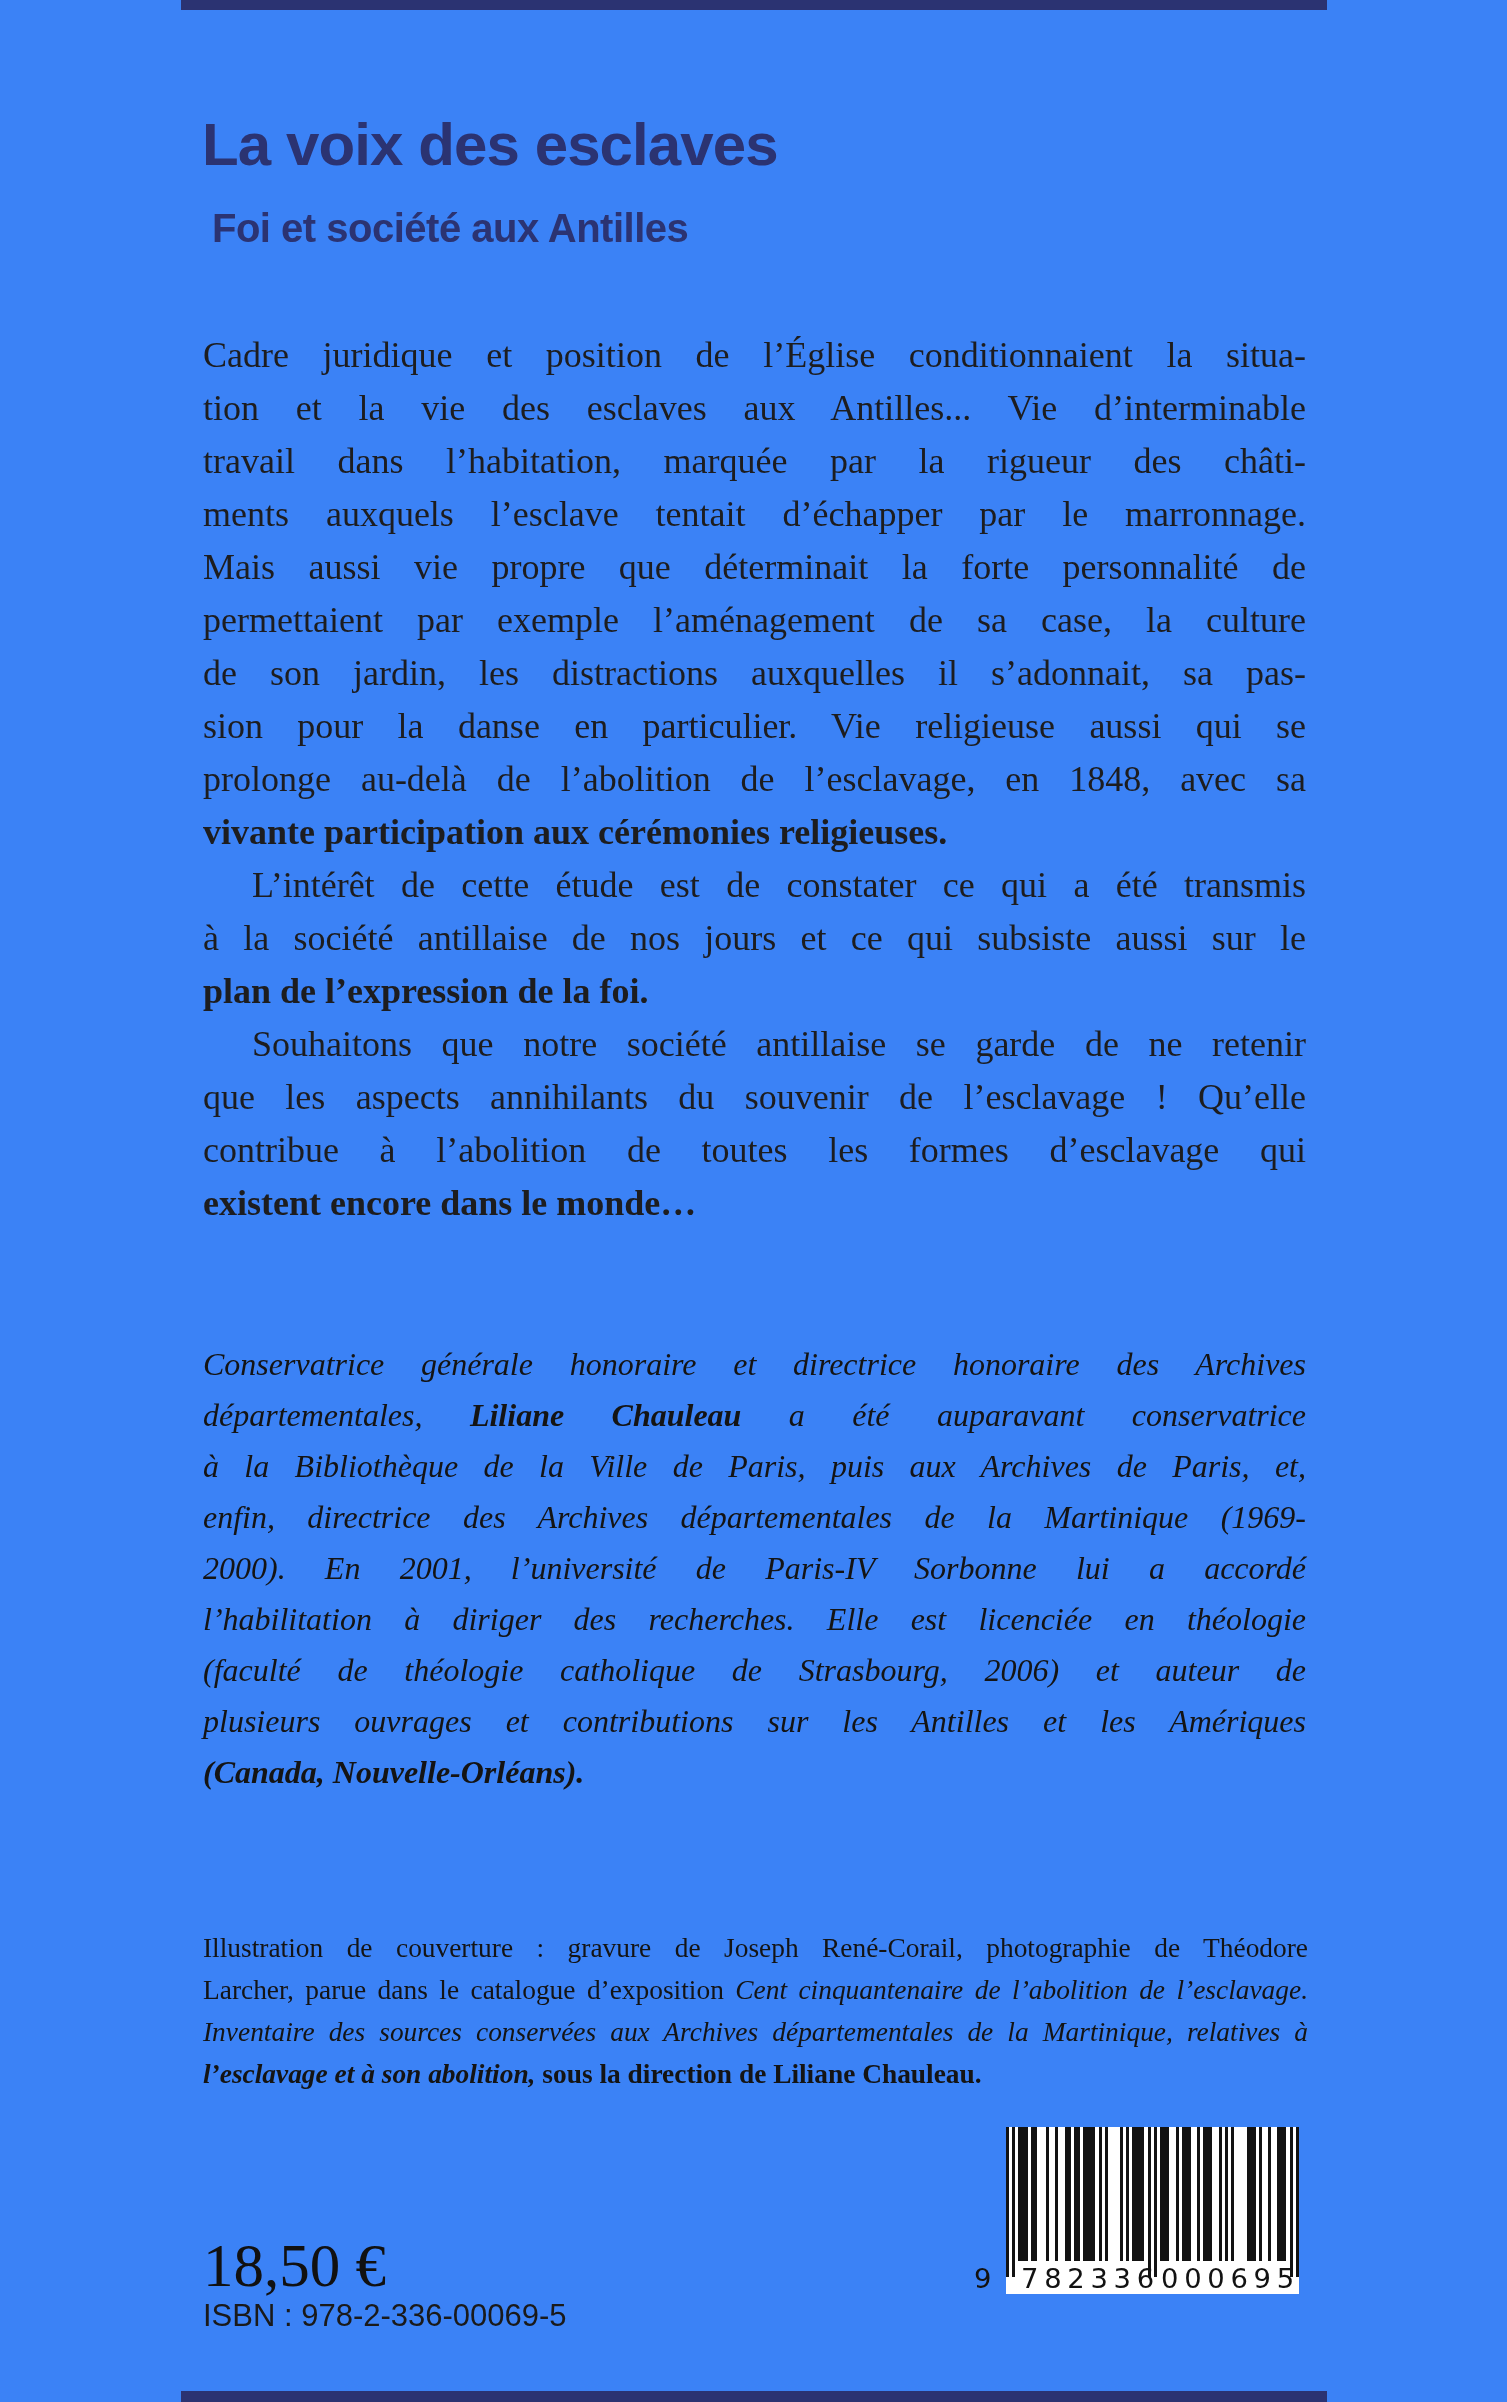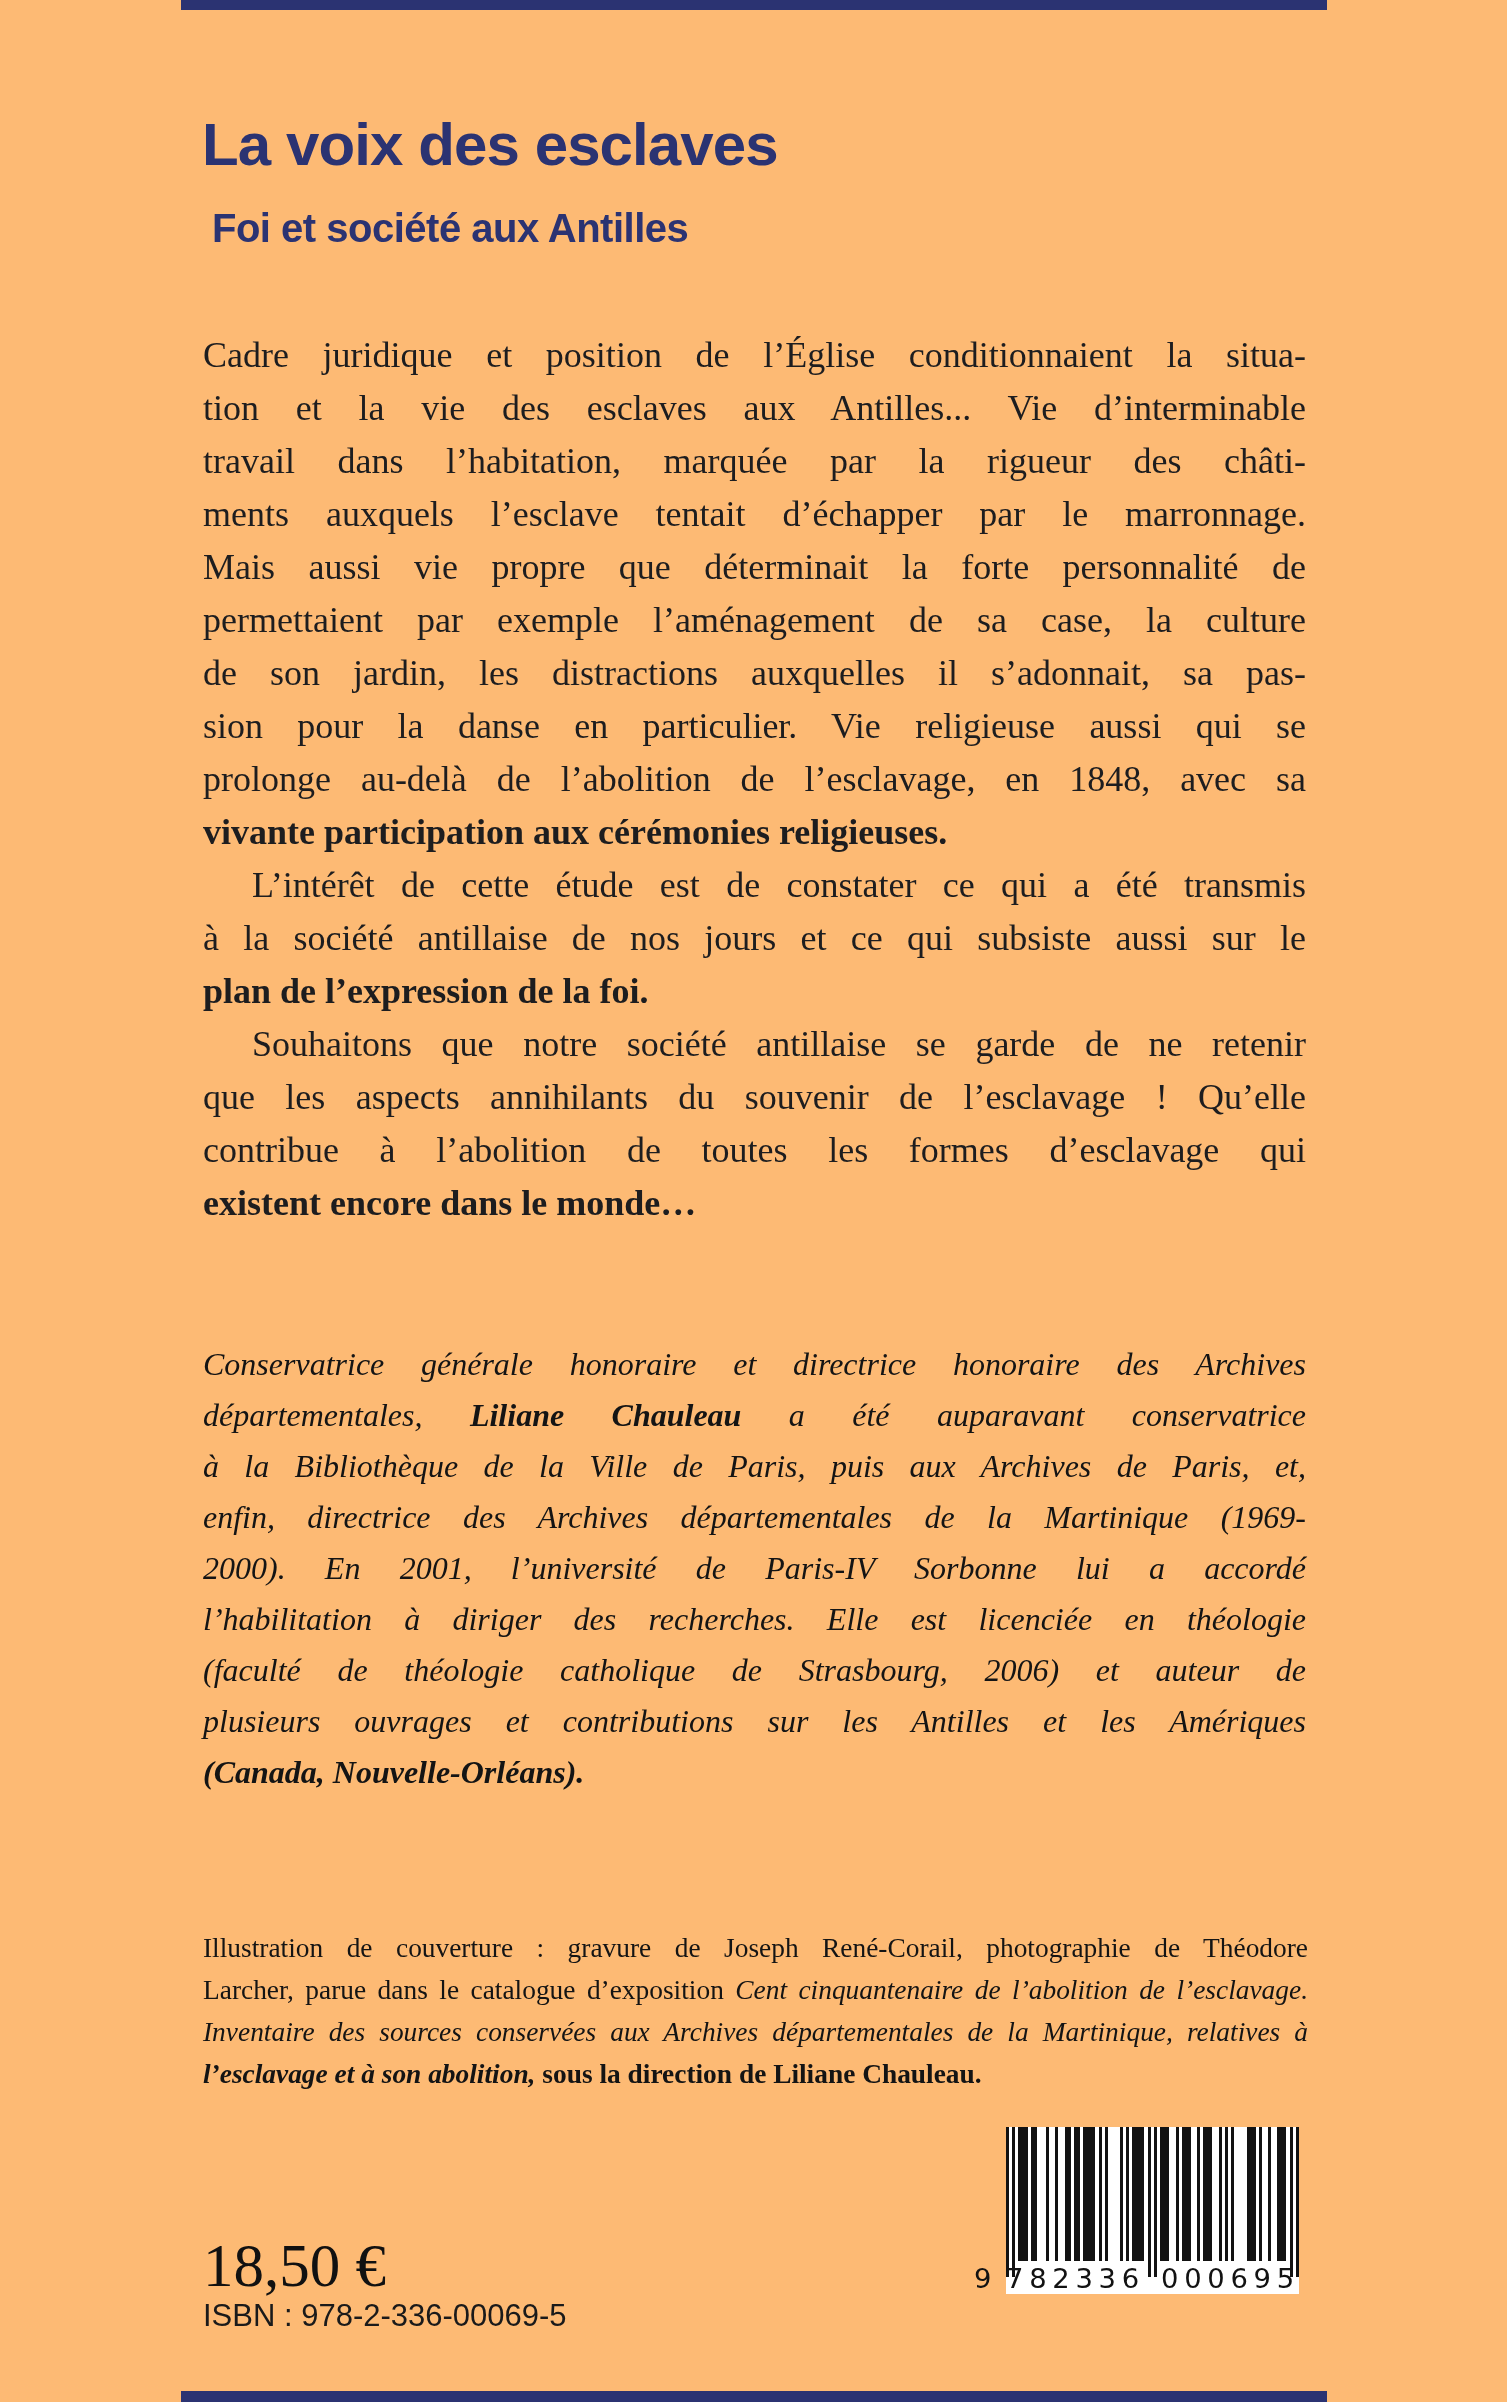--- a/index.html
+++ b/index.html
@@ -1,19 +1,19 @@
 <!DOCTYPE html>
 <html style="font-size:15px"><head>
 <meta charset="utf-8">
 <style>
   html,body{margin:0;padding:0;background:#ffffff;}
   .page{
     position:relative;
     width:1508px;height:2403px;
-    background:#fdba74;
+    background:#3b82f6;
     overflow:hidden;
     font-family:"Liberation Serif",serif;
     color:#1d1d1f;
   }
   .accent-bar{position:absolute;background:#2b3372;}
   .accent-bar.top{left:181px;top:0;width:1146px;height:9.5px;}
   .accent-bar.bottom{left:181px;bottom:0;width:1146px;height:12.3px;}
 
   .book-title{
     position:absolute;left:202px;top:115px;
@@ -56,21 +56,21 @@
   }
 
   .barcode{position:absolute;left:1006px;top:2127px;width:293px;height:167px;background:#fff;}
   .barcode .bar{position:absolute;top:0;background:#121212;}
   .barcode .digits{
     position:absolute;top:138px;
     font-family:"DejaVu Sans",sans-serif;
     font-size:27.4px;line-height:1.0;color:#121212;white-space:nowrap;
   }
   .barcode .d-first{left:-32px;}
-  .barcode .d-left{left:0;letter-spacing:5.7px;}
+  .barcode .d-left{left:15px;letter-spacing:5.7px;}
   .barcode .d-right{left:155px;letter-spacing:5.7px;}
 </style>
 </head>
 <body>
 
 <div class="page">
 
   <div class="accent-bar top"></div>
   <div class="accent-bar bottom"></div>
 

